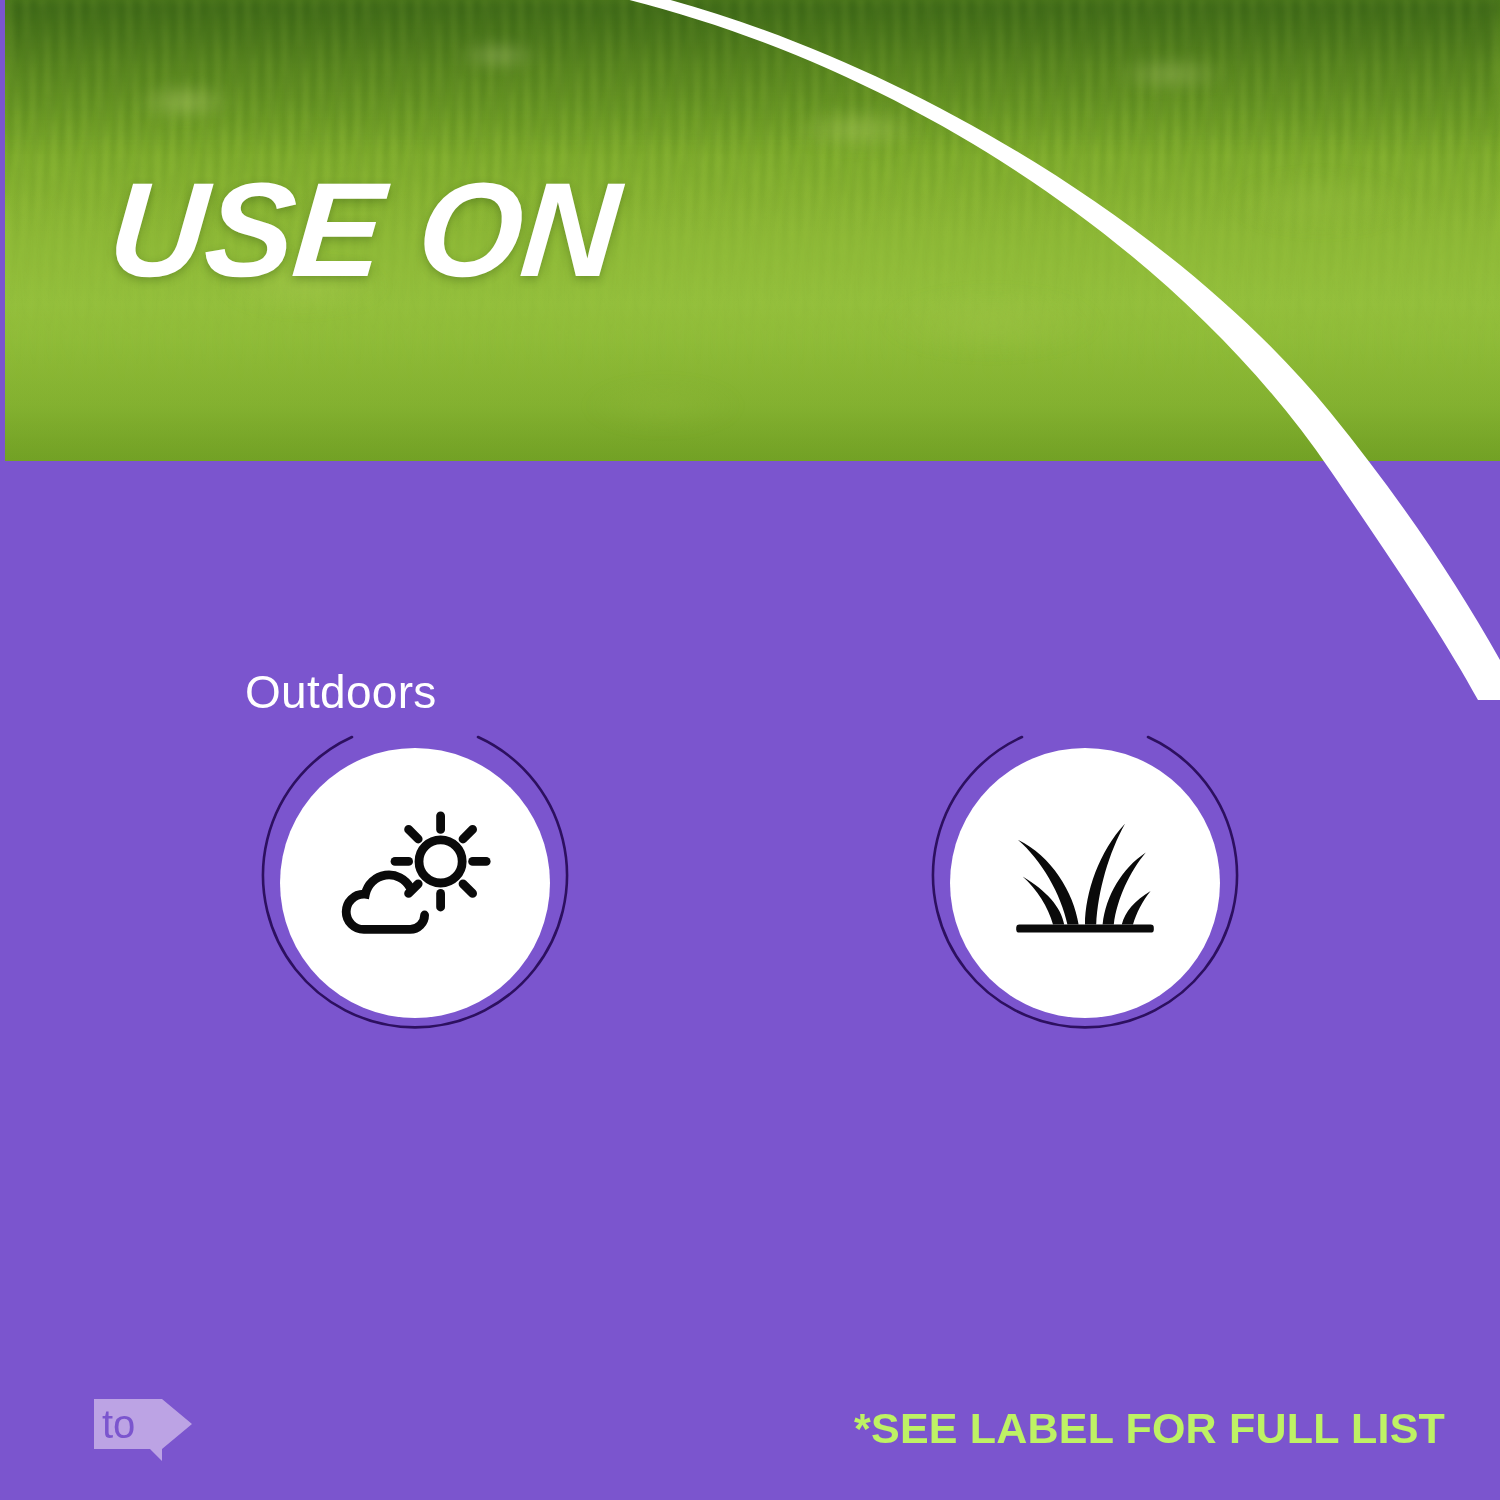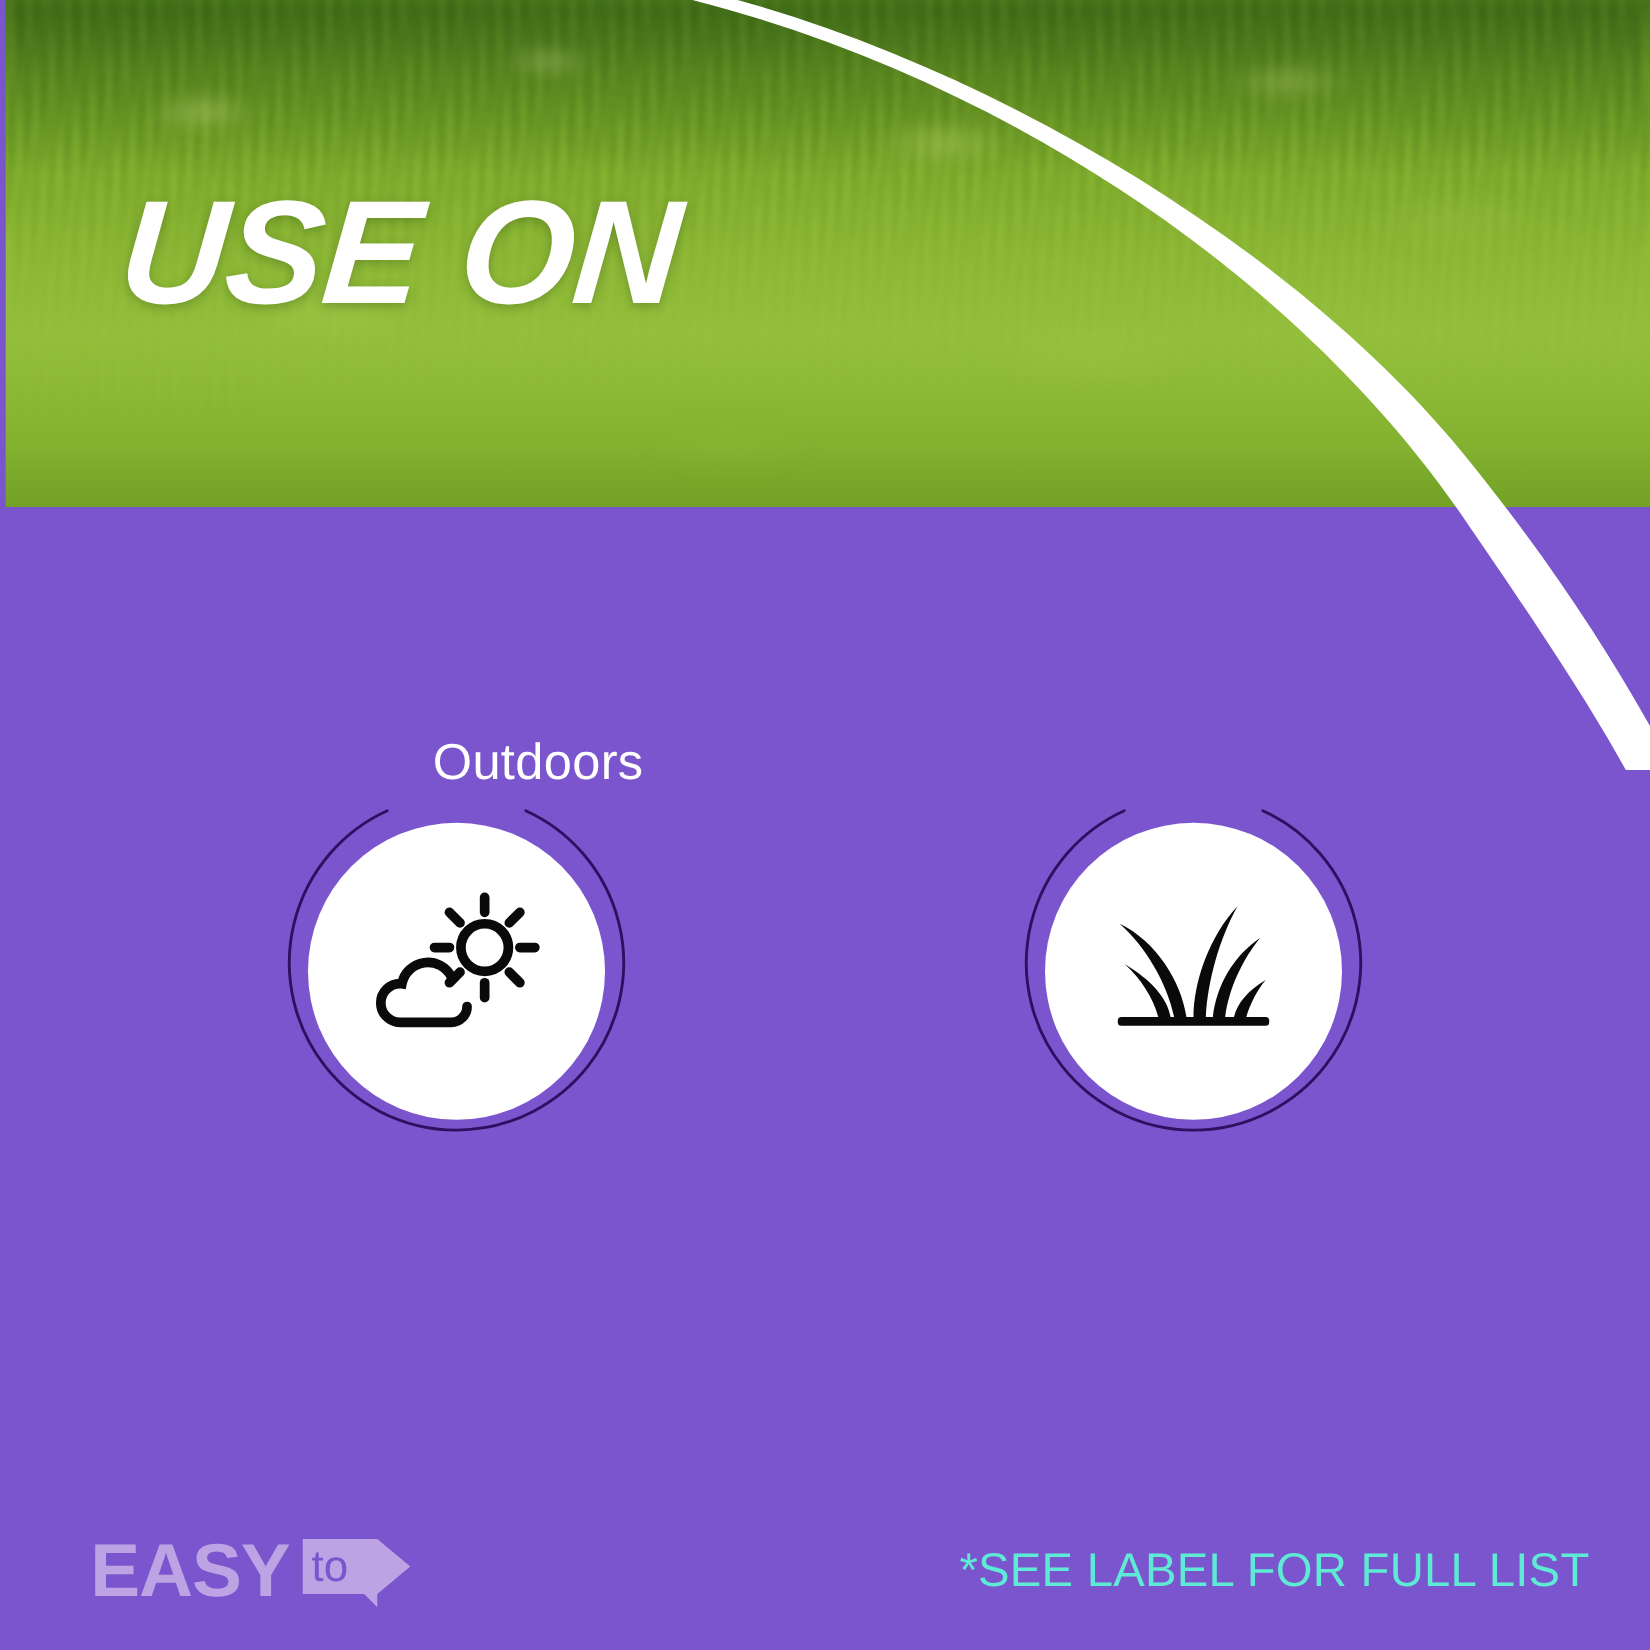--- a/index.html
+++ b/index.html
@@ -126,21 +126,21 @@
   .badge {
     position: relative;
     width: 340px;
     height: 400px;
   }
   .badge-label {
     position: absolute;
     top: 0;
     left: 0;
     width: 340px;
-    text-align: right;
+    text-align: left;
     font-size: 46px;
     font-weight: 400;
     color: #ffffff;
     letter-spacing: 0.3px;
   }
   .badge-ring {
     position: absolute;
     left: 10px;
     top: 58px;
     width: 320px;
@@ -196,22 +196,22 @@
     font-size: 40px;
     font-weight: 400;
     color: #7b55ce;
     line-height: 1;
   }
   .footer-note {
     position: absolute;
     right: 55px;
     top: 1404px;
     font-size: 43px;
-    font-weight: 400;
-    color: #5eead4;
+    font-weight: 700;
+    color: #bef264;
     letter-spacing: 0.2px;
     white-space: nowrap;
   }
 </style>
 </head>
 <body>
 
 <div id="poster">
 
   <div class="hero-clip">
@@ -281,21 +281,20 @@
 
             <rect x="14" y="152" width="172" height="10" rx="4"></rect>
           </g>
         </svg>
       </div>
     </div>
 
   </div>
 
   <div class="footer-logo">
-    <span class="logo-word">EASY</span>
 
     <span class="logo-arrow">
       <svg width="116" height="66" viewBox="0 0 116 66">
         <path d="M 0 4 L 68 4 L 98 29 L 68 54 L 68 66 L 56 54 L 0 54 Z" fill="#bca3e4"></path>
       </svg>
       <span class="to-text">to</span>
     </span>
 
   </div>
 

